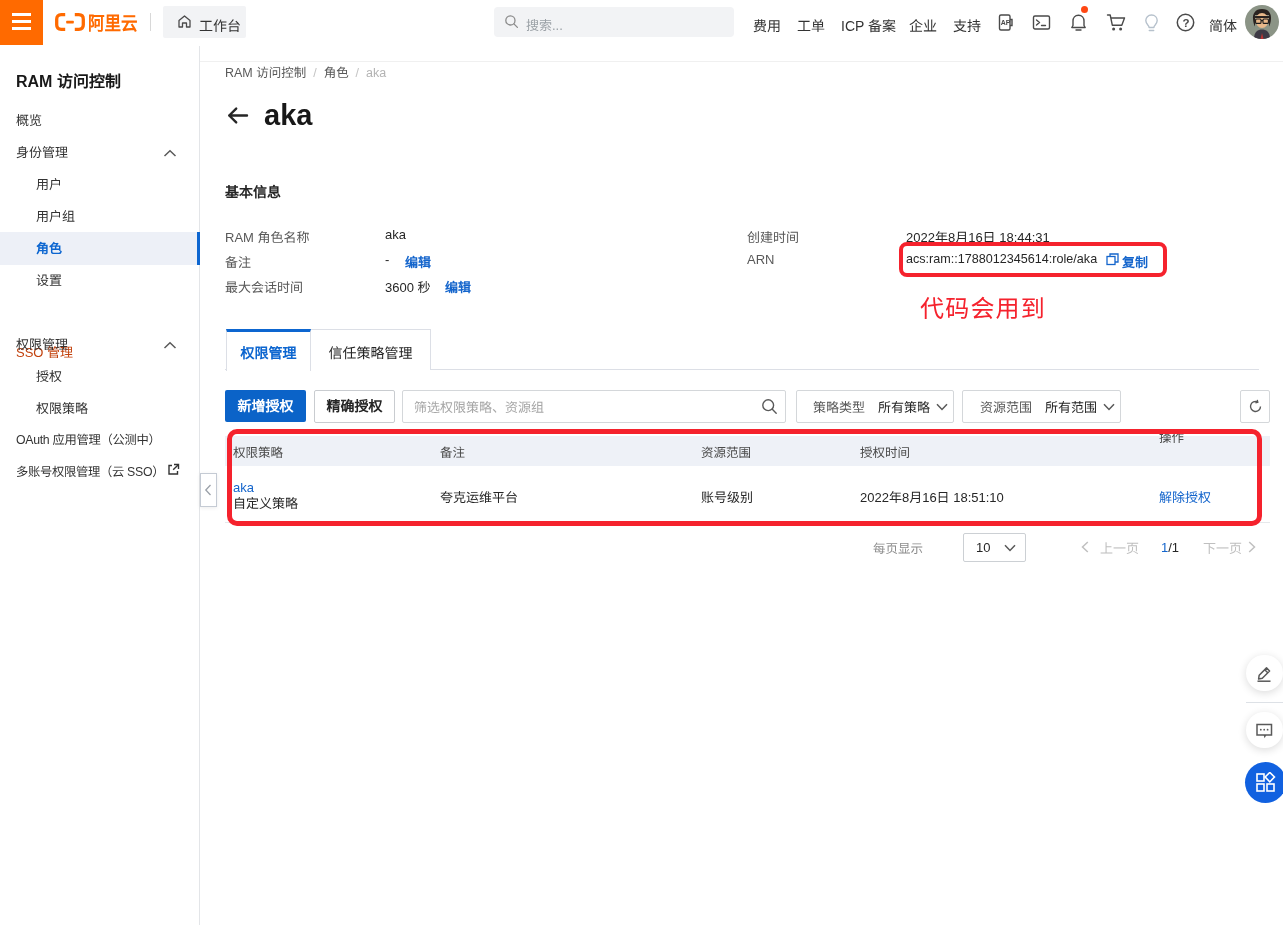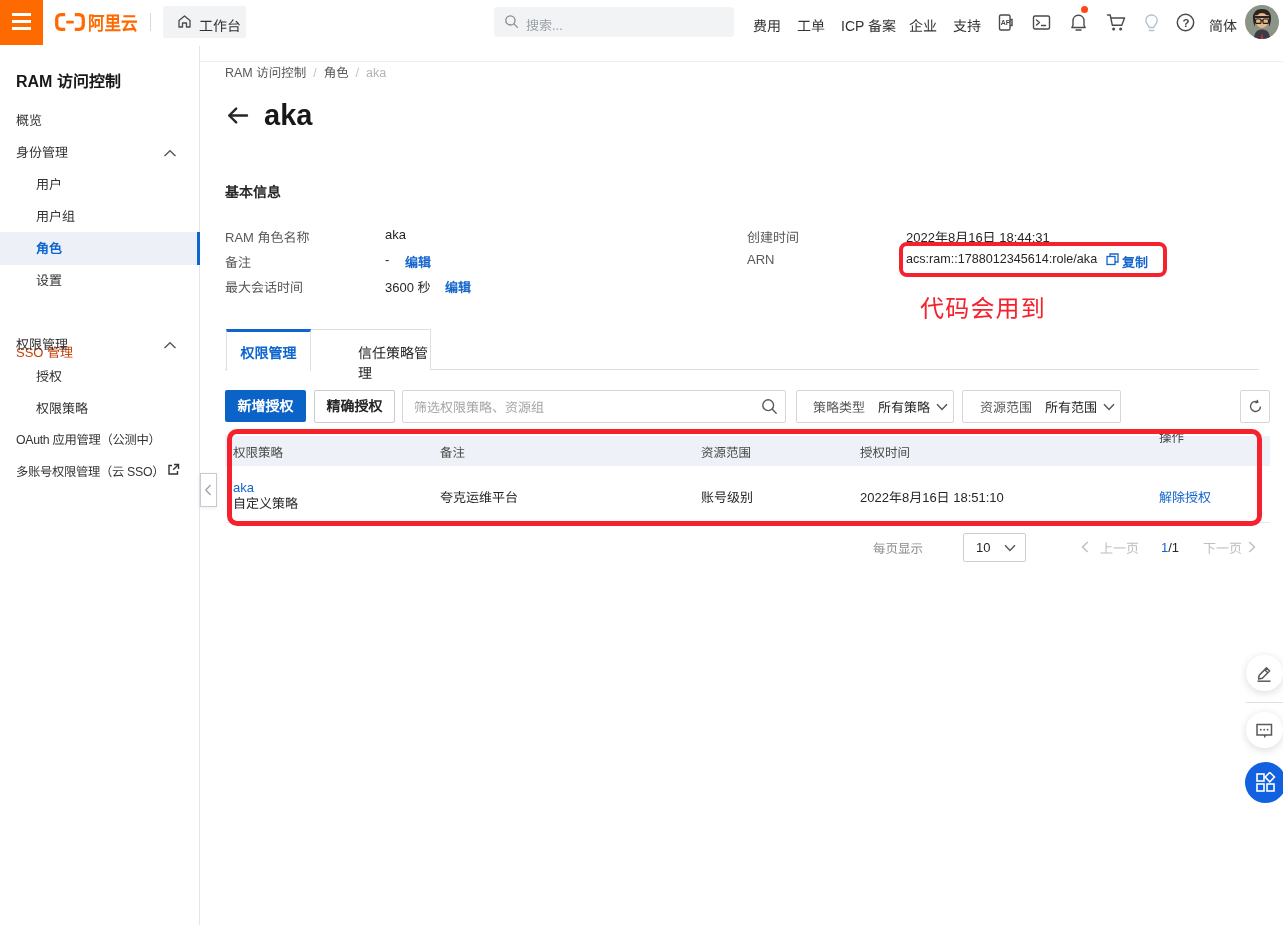--- a/index.html
+++ b/index.html
@@ -156,21 +156,21 @@
 <div class="abs lnk" style="left:1122px;top:252px;font-size:13px;font-weight:700;">复制</div>
 <div class="abs" style="left:225px;top:277px;font-size:13px;color:#595959;">最大会话时间</div>
 <div class="abs" style="left:385px;top:277px;font-size:13px;color:#262626;">3600 秒</div>
 <div class="abs lnk" style="left:445px;top:277px;font-size:13px;font-weight:700;">编辑</div>
 
 <div class="abs" style="left:899px;top:242px;width:268px;height:35px;border:4px solid #F5222D;border-radius:8px;"></div>
 <div class="abs" style="left:920px;top:289px;font-size:24px;letter-spacing:1.2px;color:#F5222D;">代码会用到</div>
 
 <div class="abs" style="left:225px;top:329px;width:1034px;height:41px;border-bottom:1px solid #dcdfe6;"></div>
 <div class="abs" style="left:310px;top:329px;width:121px;height:41px;border-top:1px solid #dcdfe6;border-right:1px solid #dcdfe6;background:#fff;"></div>
-<div class="abs" style="left:310px;top:342px;width:121px;text-align:left;font-size:14px;color:#262626;padding-left:48px;">信任策略管理</div>
+<div class="abs" style="left:310px;top:342px;width:121px;text-align:center;font-size:14px;color:#262626;">信任策略管理</div>
 <div class="abs" style="left:226px;top:329px;width:85px;height:42px;background:#fff;border-top:3px solid #0D66D0;border-left:1px solid #dcdfe6;border-right:1px solid #dcdfe6;"></div>
 <div class="abs" style="left:226px;top:342px;width:85px;text-align:center;font-size:14px;font-weight:700;color:#0D66D0;">权限管理</div>
 
 <div class="abs" style="left:225px;top:390px;width:81px;height:32px;background:#0B63C8;border-radius:2px;color:#fff;font-size:14px;font-weight:600;text-align:center;line-height:33px;">新增授权</div>
 <div class="abs" style="left:314px;top:390px;width:81px;height:33px;background:#fff;border:1px solid #c9ccd0;border-radius:2px;color:#262626;font-size:14px;font-weight:600;text-align:center;line-height:31px;">精确授权</div>
 <div class="abs" style="left:402px;top:390px;width:384px;height:33px;background:#fff;border:1px solid #d4d7da;border-radius:2px;"></div>
 <div class="abs" style="left:414px;top:397px;font-size:13px;color:#a6a6a6;">筛选权限策略、资源组</div>
 <svg class="abs" style="left:761px;top:398px;" width="17" height="17" viewBox="0 0 17 17">
   <circle cx="7.2" cy="7.2" r="5.4" fill="none" stroke="#595959" stroke-width="1.4"></circle>
   <line x1="11.3" y1="11.3" x2="15.2" y2="15.2" stroke="#595959" stroke-width="1.4" stroke-linecap="round"></line>

